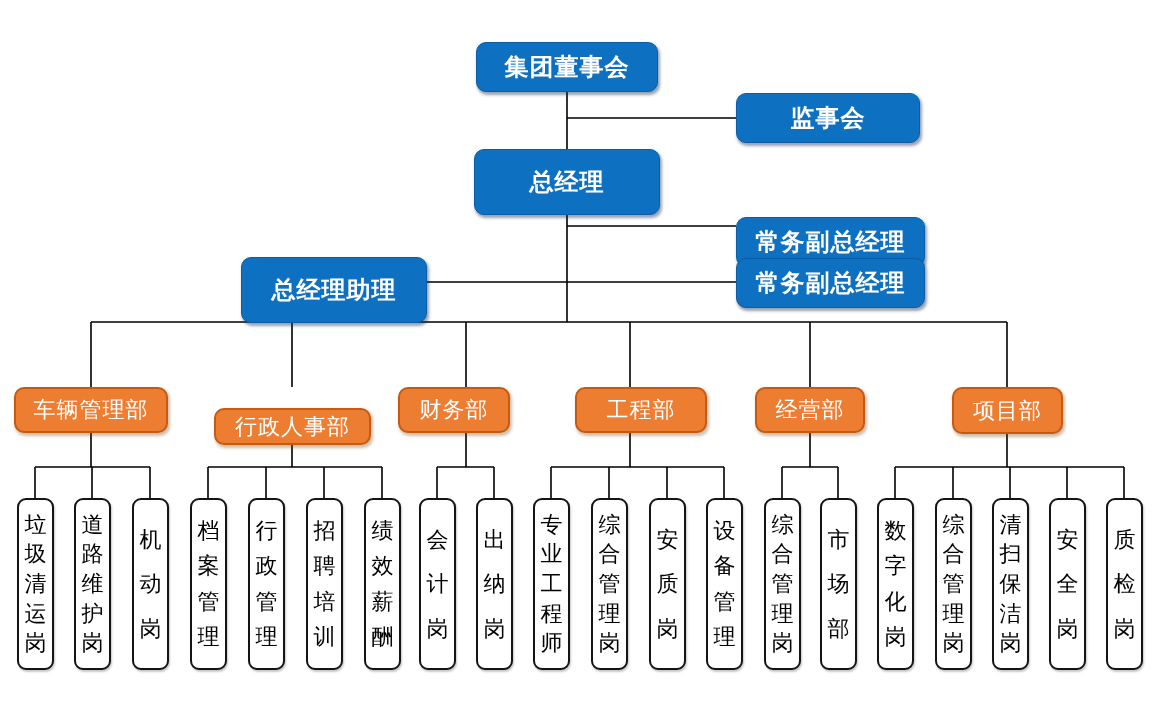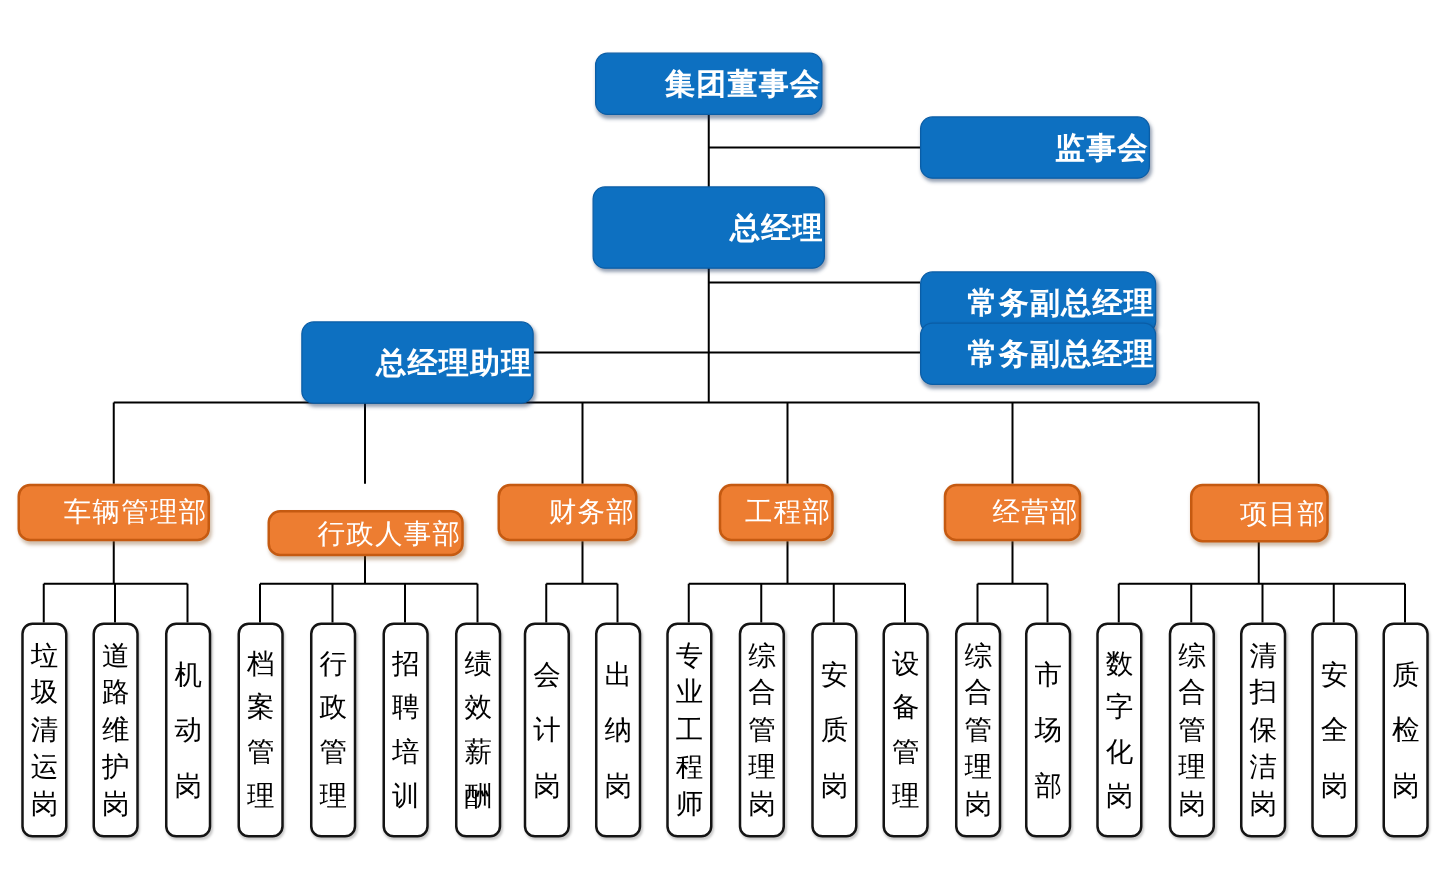--- a/index.html
+++ b/index.html
@@ -1,18 +1,18 @@
 <!DOCTYPE html>
 <html style="--blue: #0d70c1; --blue-border: #0a5da6; --orange: #ed7d31; --orange-border: #c55a11; --post-border: #141414; --line: #000000;"><head>
 <meta charset="utf-8">
 <style>
   html,body{margin:0;padding:0;background:#ffffff;font-family:"Liberation Sans",sans-serif;}
   .canvas{position:relative;width:1164px;height:713px;background:#ffffff;overflow:hidden;}
   .lines{position:absolute;left:0;top:0;width:1164px;height:713px;}
-  .node{position:absolute;box-sizing:border-box;display:flex;align-items:center;justify-content:flex-end;text-align:center;}
+  .node{position:absolute;box-sizing:border-box;display:flex;align-items:center;justify-content:center;text-align:center;}
   .blue{
     background:var(--blue,#0d70c1);
     border:1.5px solid var(--blue-border,#0a5da6);
     border-radius:10px;color:#ffffff;font-weight:700;font-size:24px;letter-spacing:1px;
     box-shadow:1.5px 2.5px 3px rgba(25,48,88,0.45);
   }
   .dept{
     background:var(--orange,#ed7d31);
     border:2px solid var(--orange-border,#c55a11);
     border-radius:10px;color:#ffffff;font-weight:400;font-size:22px;letter-spacing:1px;
@@ -71,21 +71,21 @@
 
   <div class="node dept" style="left:14px;top:387px;width:154px;height:46px">
     <span>车辆管理部</span>
   </div>
   <div class="node dept" style="left:214px;top:408px;width:157px;height:37px">
     <span>行政人事部</span>
   </div>
   <div class="node dept" style="left:398px;top:387px;width:112px;height:46px">
     <span>财务部</span>
   </div>
-  <div class="node dept" style="left:575px;top:387px;width:92px;height:46px">
+  <div class="node dept" style="left:575px;top:387px;width:132px;height:46px">
     <span>工程部</span>
   </div>
   <div class="node dept" style="left:755px;top:387px;width:110px;height:46px">
     <span>经营部</span>
   </div>
   <div class="node dept" style="left:952px;top:387px;width:111px;height:47px">
     <span>项目部</span>
   </div>
 
   <div class="node post" style="left:17px;top:498px;width:37px;height:172px">

